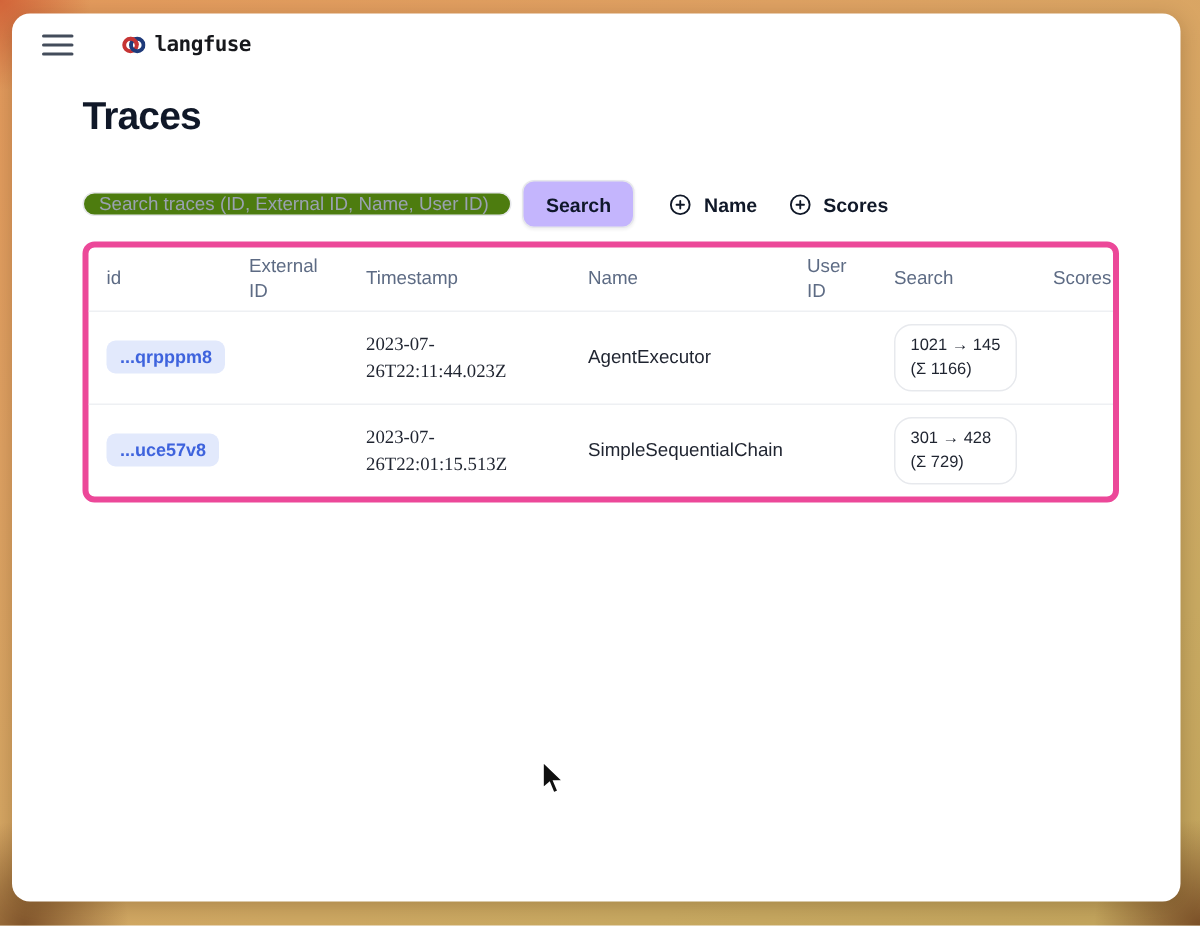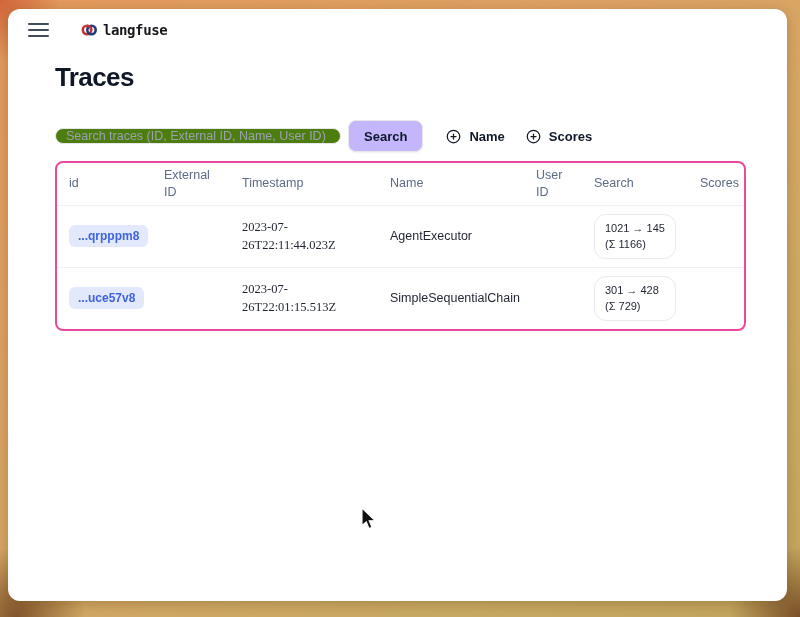--- a/index.html
+++ b/index.html
@@ -38,21 +38,21 @@
 
   .filter-row { display:flex; align-items:center; margin-top:27px; }
   .search-input { width:286px; height:16px; border:1px solid #e6e7eb; border-radius:8px; padding:0 10px; font-family:inherit; font-size:12.5px; color:#101828; outline:none; background:#4d7c0f; }
   .search-input::placeholder { color:#9aa2b1; }
   .search-btn { margin-left:7px; height:32px; padding:0 15px; background:#c4b5fd; border:1px solid #e6e7eb; border-radius:8px; font-family:inherit; font-size:13px; font-weight:600; color:#0f172a; box-shadow:0 1px 2px rgba(16,24,40,.06); cursor:pointer; }
   .chip-btn { display:flex; align-items:center; gap:8px; background:none; border:none; padding:6px 8px; font-family:inherit; font-size:13px; font-weight:600; color:#101828; cursor:pointer; }
   .chip-name { margin-left:15px; }
   .chip-scores { margin-left:5px; }
 
   
-  .table-wrap { margin-top:9px; border:2px solid #ec4899; border-radius:8px; overflow:hidden; }
+  .table-wrap { margin-top:9px; border:4px solid #ec4899; border-radius:8px; overflow:hidden; }
   table { width:100%; border-collapse:collapse; table-layout:fixed; }
   col.c-id{width:95px} col.c-ext{width:78px} col.c-ts{width:148px} col.c-name{width:146px} col.c-uid{width:58px} col.c-usage{width:106px} col.c-scores{width:60px}
   thead th { height:40px; text-align:left; vertical-align:middle; padding:4px 12px; font-weight:400; font-size:12.5px; color:#5d6b84; line-height:1.35; border-bottom:1px solid #eef0f3; }
   tbody tr { border-bottom:1px solid #eef0f3; height:59px; }
   tbody tr:last-child { border-bottom:none; }
   td { padding:8px 12px; vertical-align:middle; font-size:12.5px; color:#1f2430; }
   .id-pill { display:inline-block; background:#e2e9fc; color:#3e63dd; font-weight:700; font-size:12px; padding:4px 9px; border-radius:6px; cursor:pointer; }
   .ts-cell { max-width:122px; line-height:1.5; word-break:normal; overflow-wrap:anywhere;font-family:Liberation Serif, serif; }
   .usage-pill { display:inline-block; border:1px solid #e7e9ed; border-radius:12px; padding:5px 10px; font-weight:400; font-size:11px; color:#1f2430; max-width:96px; line-height:1.5; }
   .usage-pill span { display:inline-block; max-width:74px; }

